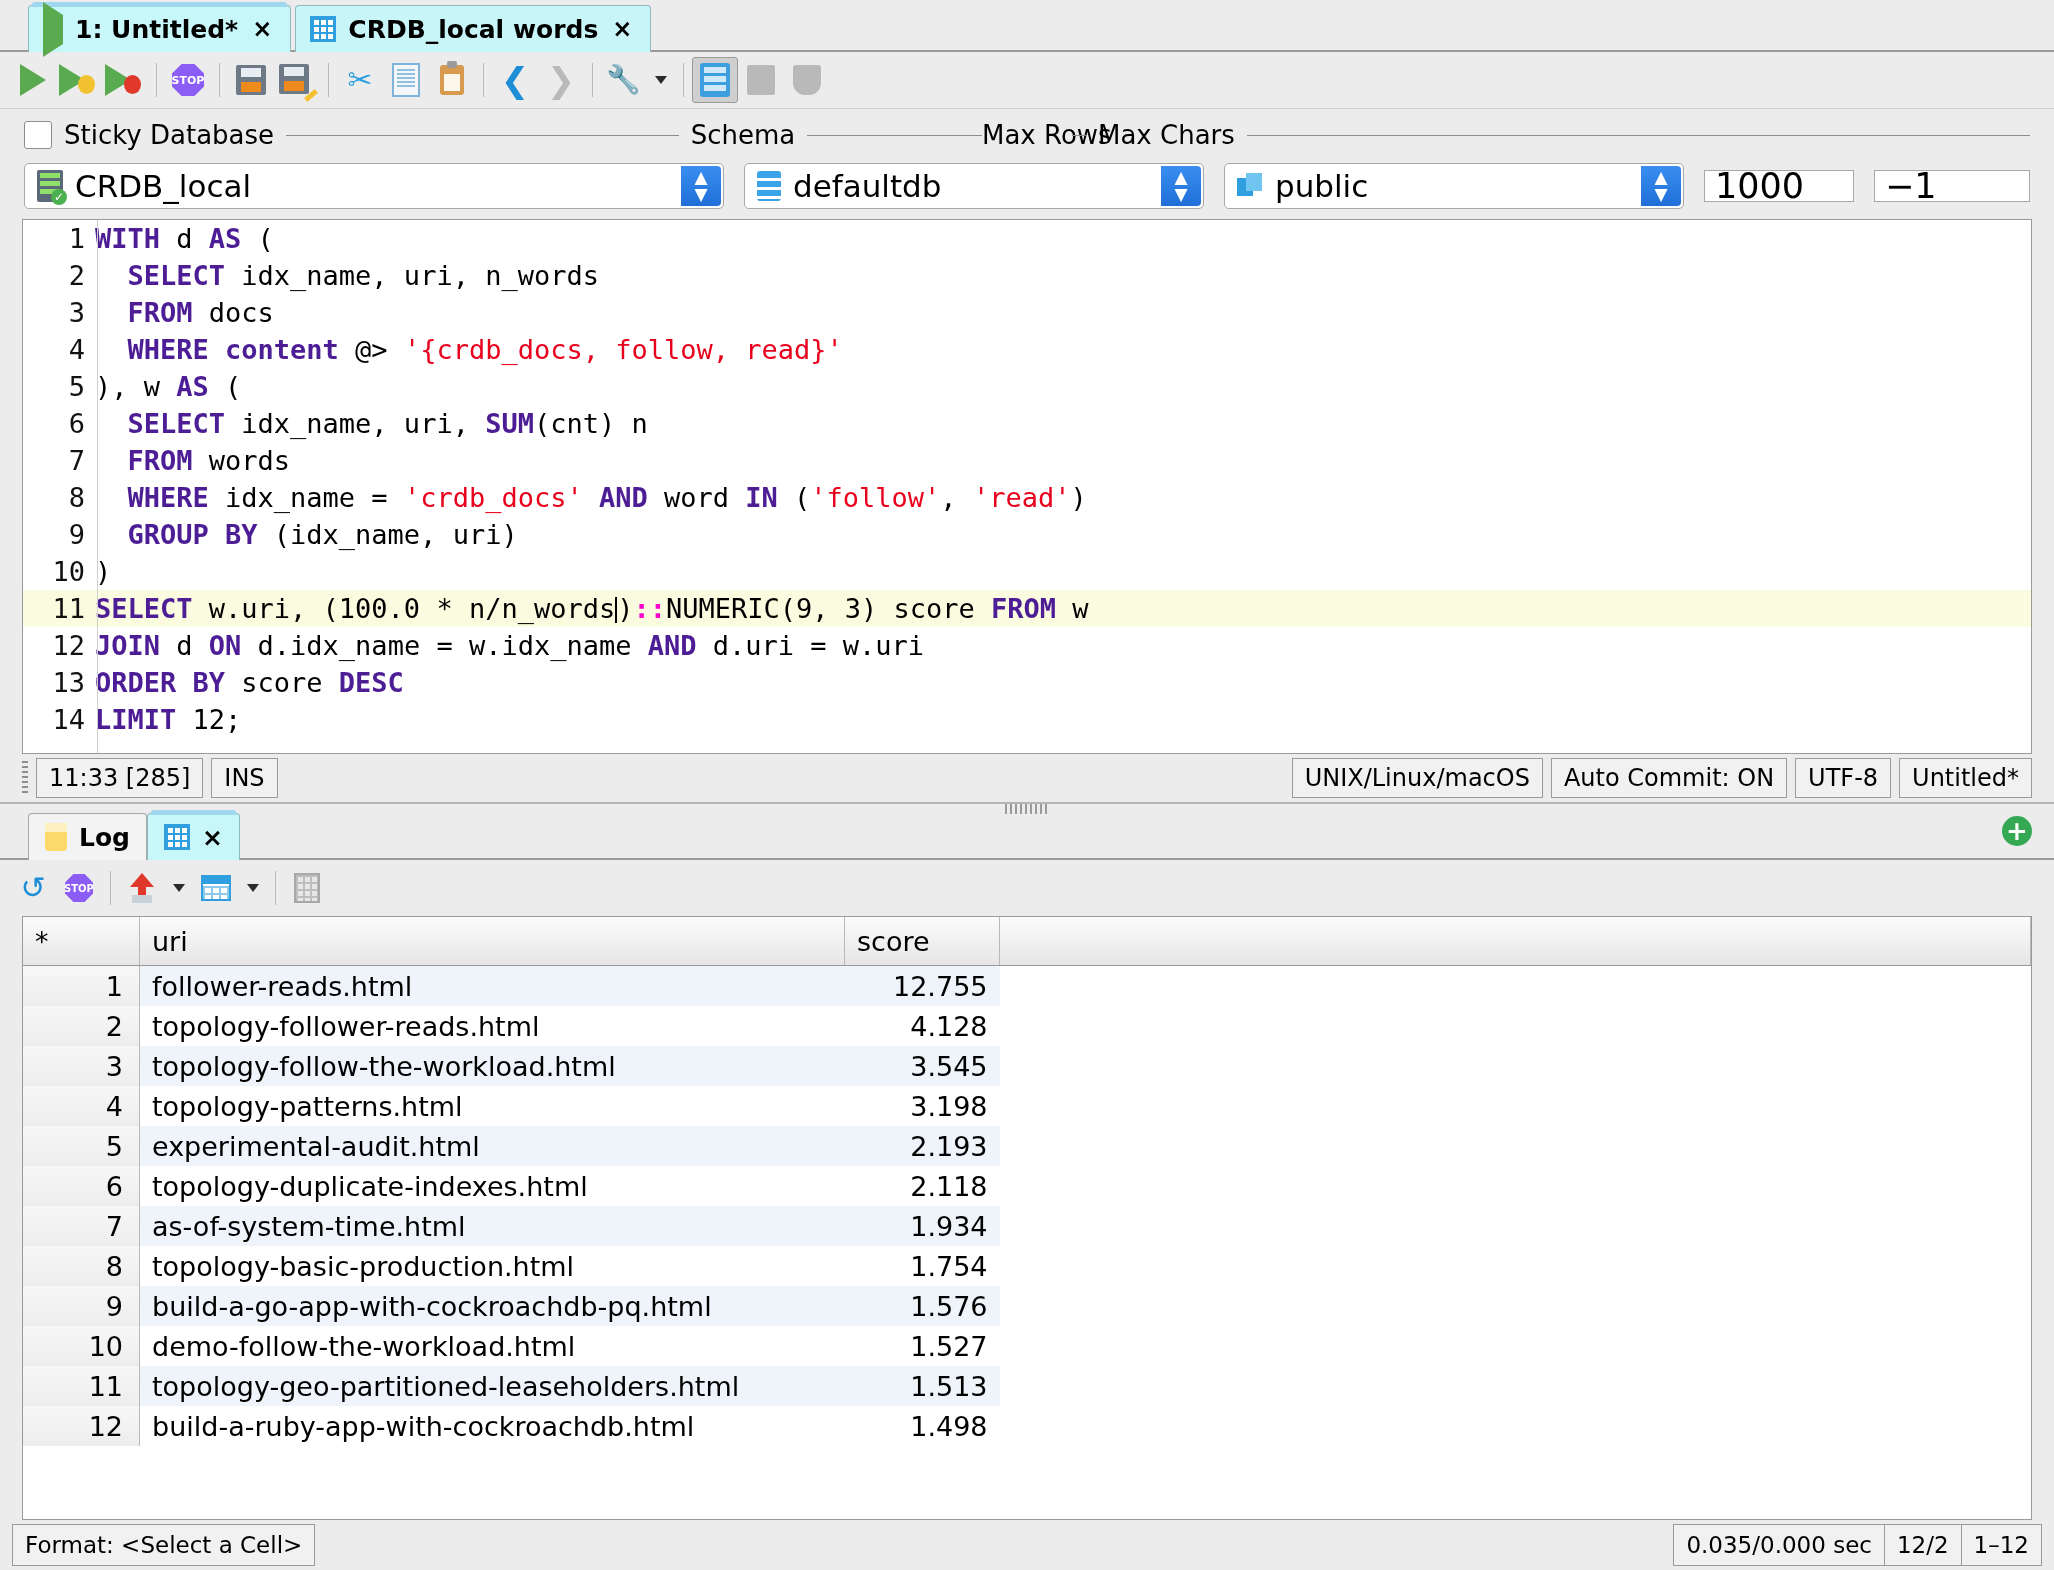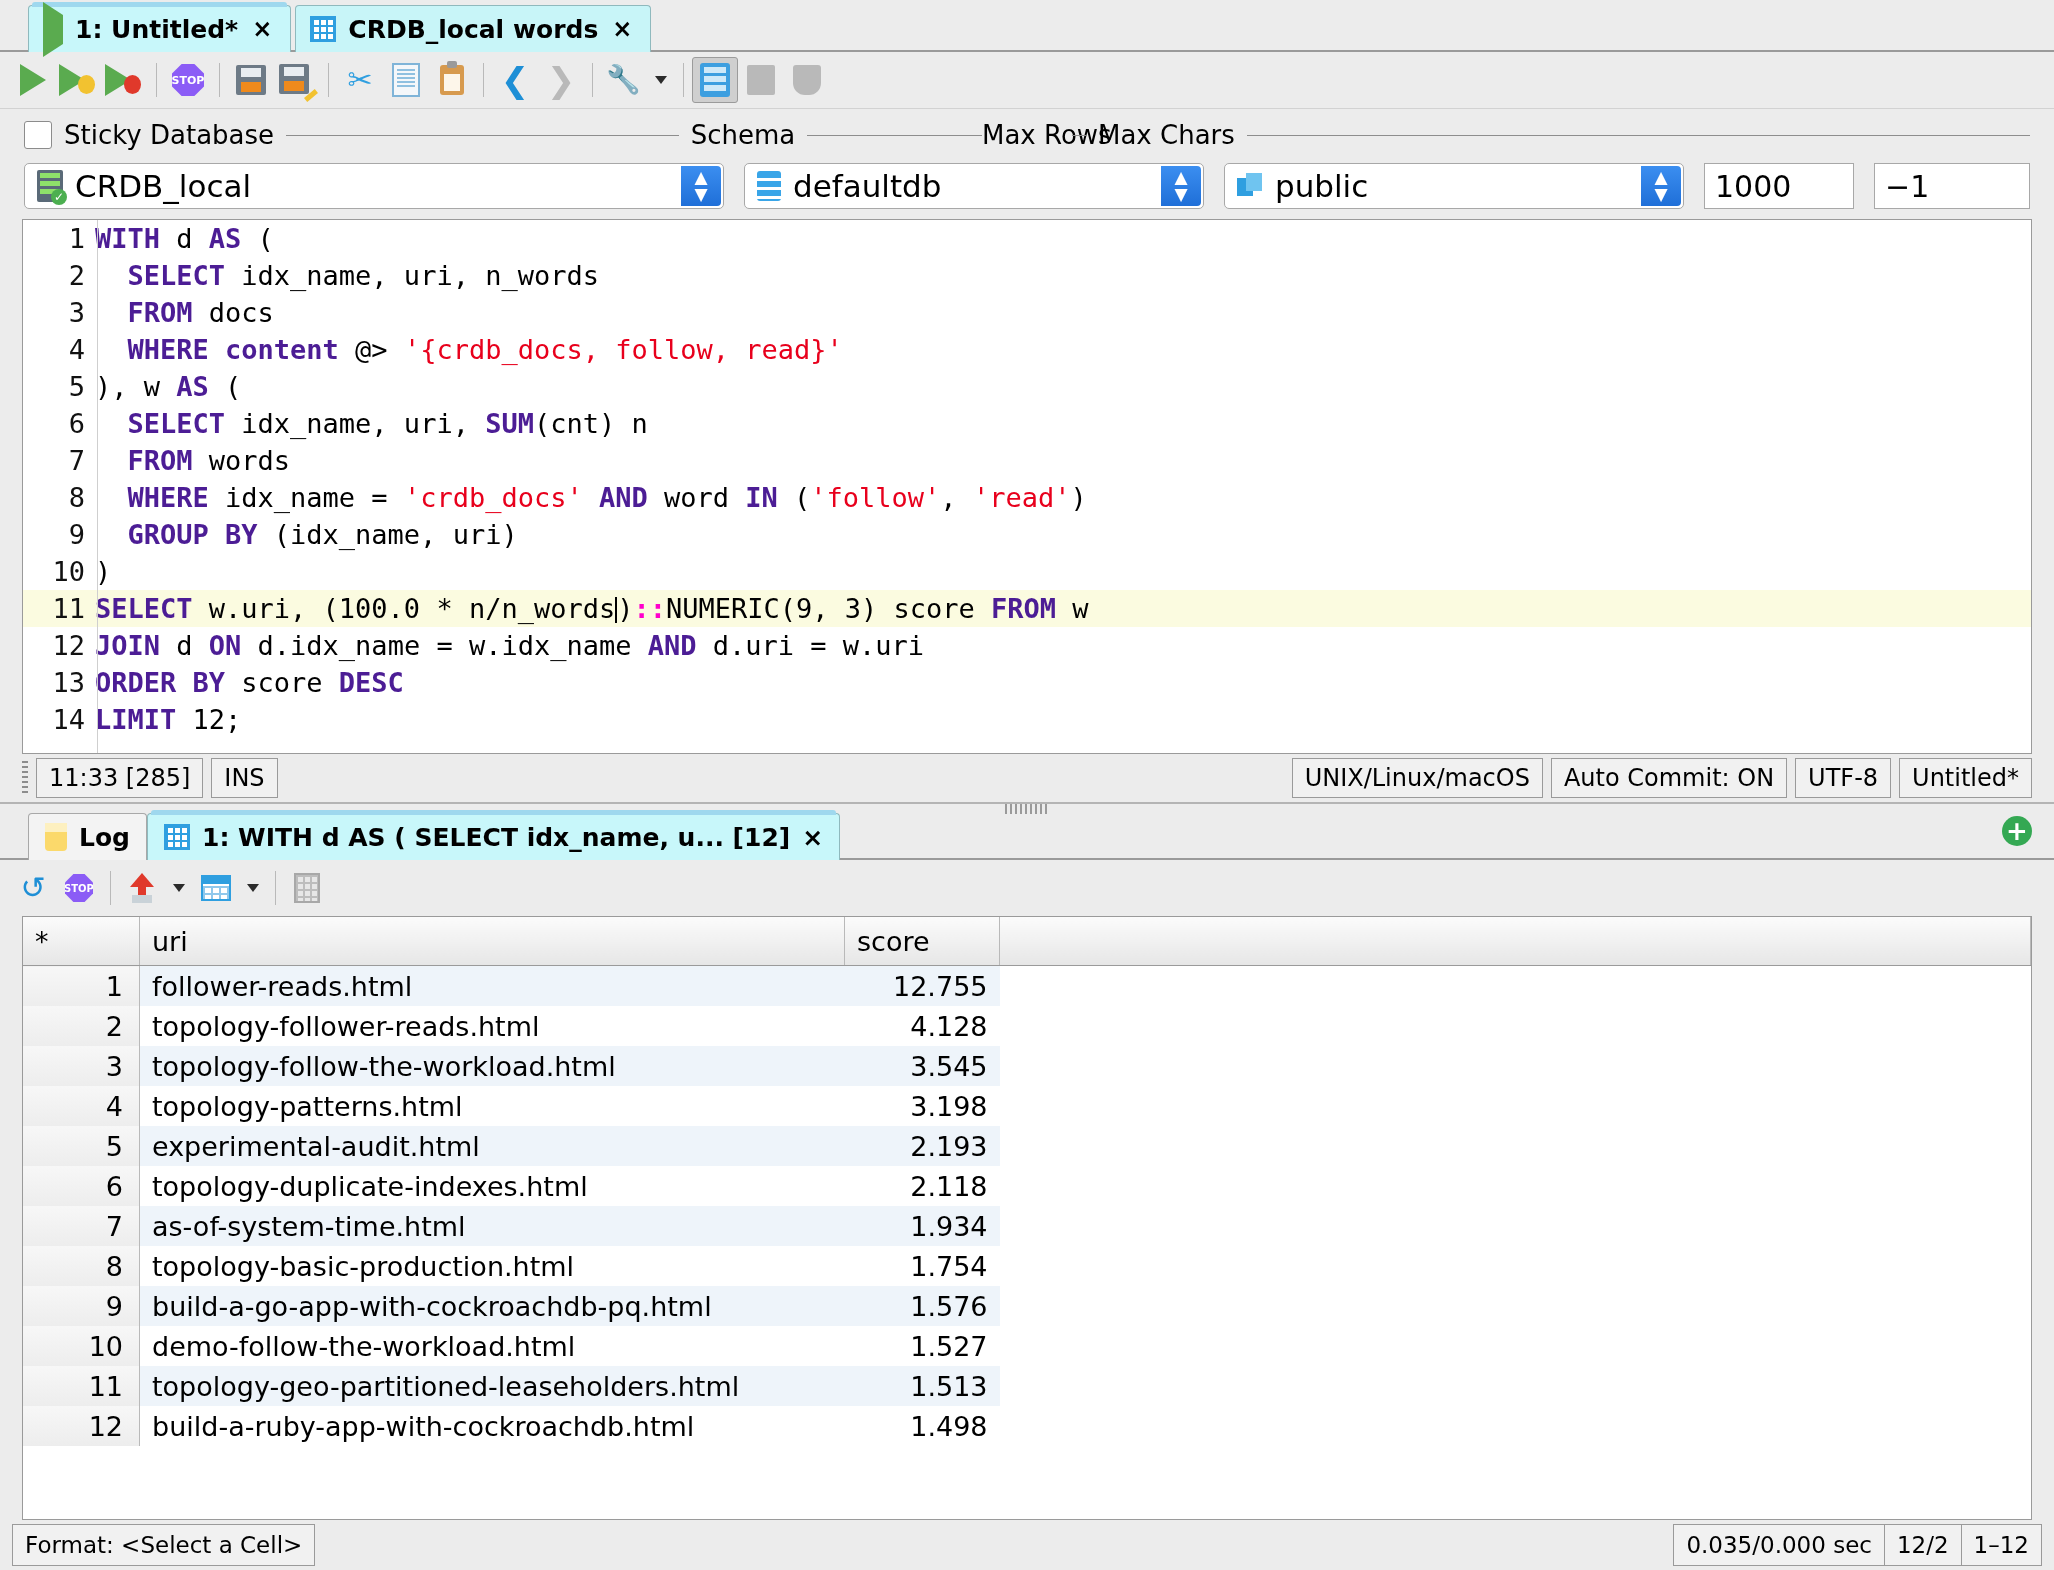--- a/index.html
+++ b/index.html
@@ -68,21 +68,21 @@
   .connwrap{padding:4px 24px 0 24px;}
   .legendrow{display:flex;align-items:center;height:44px;font-size:26px;}
   .leg{display:flex;align-items:center;gap:12px;white-space:nowrap;}
   .legline{height:1px;background:#8d8d8d;flex:1;min-width:12px;}
   .chk{width:26px;height:26px;background:#fff;border:1px solid #8c8c8c;border-radius:3px;}
 
   .ctrlrow{display:flex;align-items:center;gap:20px;padding:6px 24px 10px 24px;}
   .combo{height:46px;background:#fff;border:1px solid #a8a8a8;border-radius:5px;display:flex;align-items:center;padding-left:12px;gap:12px;position:relative;box-sizing:border-box;}
   .combo .spin{position:absolute;right:2px;top:2px;bottom:2px;width:40px;background:linear-gradient(#3b8ef0,#1f6fd8);border-radius:0 4px 4px 0;display:flex;flex-direction:column;align-items:center;justify-content:center;gap:2px;color:#fff;font-size:17px;line-height:.9;}
   .combotext{font-size:31px;white-space:nowrap;overflow:hidden;}
-  .numfield{height:46px;background:#fff;border:1px solid #a8a8a8;display:flex;align-items:center;padding-left:10px;font-size:30px;box-sizing:border-box;}
+  .numfield{height:32px;background:#fff;border:1px solid #a8a8a8;display:flex;align-items:center;padding-left:10px;font-size:35px;box-sizing:border-box;}
 
   .srvicon{width:26px;height:32px;background:#5a6a78;border-radius:2px;position:relative;}
   .srvicon::before{content:"";position:absolute;left:3px;top:3px;right:3px;height:5px;background:#8ee06a;box-shadow:0 8px 0 #8ee06a,0 16px 0 #8ee06a;}
   .greencheck{position:absolute;left:14px;bottom:-3px;width:16px;height:16px;border-radius:50%;background:#4caf50;color:#fff;font-size:12px;display:flex;align-items:center;justify-content:center;}
   .dbcyl{width:24px;height:30px;background:#39a5e8;border-radius:3px;position:relative;}
   .dbcyl::before{content:"";position:absolute;left:0;right:0;top:7px;height:3px;background:#fff;box-shadow:0 9px 0 #fff,0 18px 0 #fff;}
   .schemaicon{width:26px;height:26px;position:relative;}
   .schemaicon i{position:absolute;display:block;}
   .schemaicon i:nth-child(1){left:0;top:5px;width:16px;height:18px;background:#2f9fe0;}
   .schemaicon i:nth-child(2){left:9px;top:0;width:16px;height:18px;background:#6fc4f0;}
@@ -339,21 +339,20 @@
 
   <div class="results">
     <div class="rtabs">
       <div class="rtab">
         <span class="ic logicon"></span>
         <span>Log</span>
       </div>
       <div class="rtab active">
         <div class="accentbar"></div>
         <span class="ic gridicon"></span>
-        <span>1: WITH d AS ( SELECT idx_name, u... [12]</span>
         <span class="xbtn">×</span>
       </div>
       <div class="plusbtn">+</div>
     </div>
 
     <div class="rtoolbar">
       <div class="tb">
           <span class="refresh">↺</span>
         </div>
       <div class="tb">

